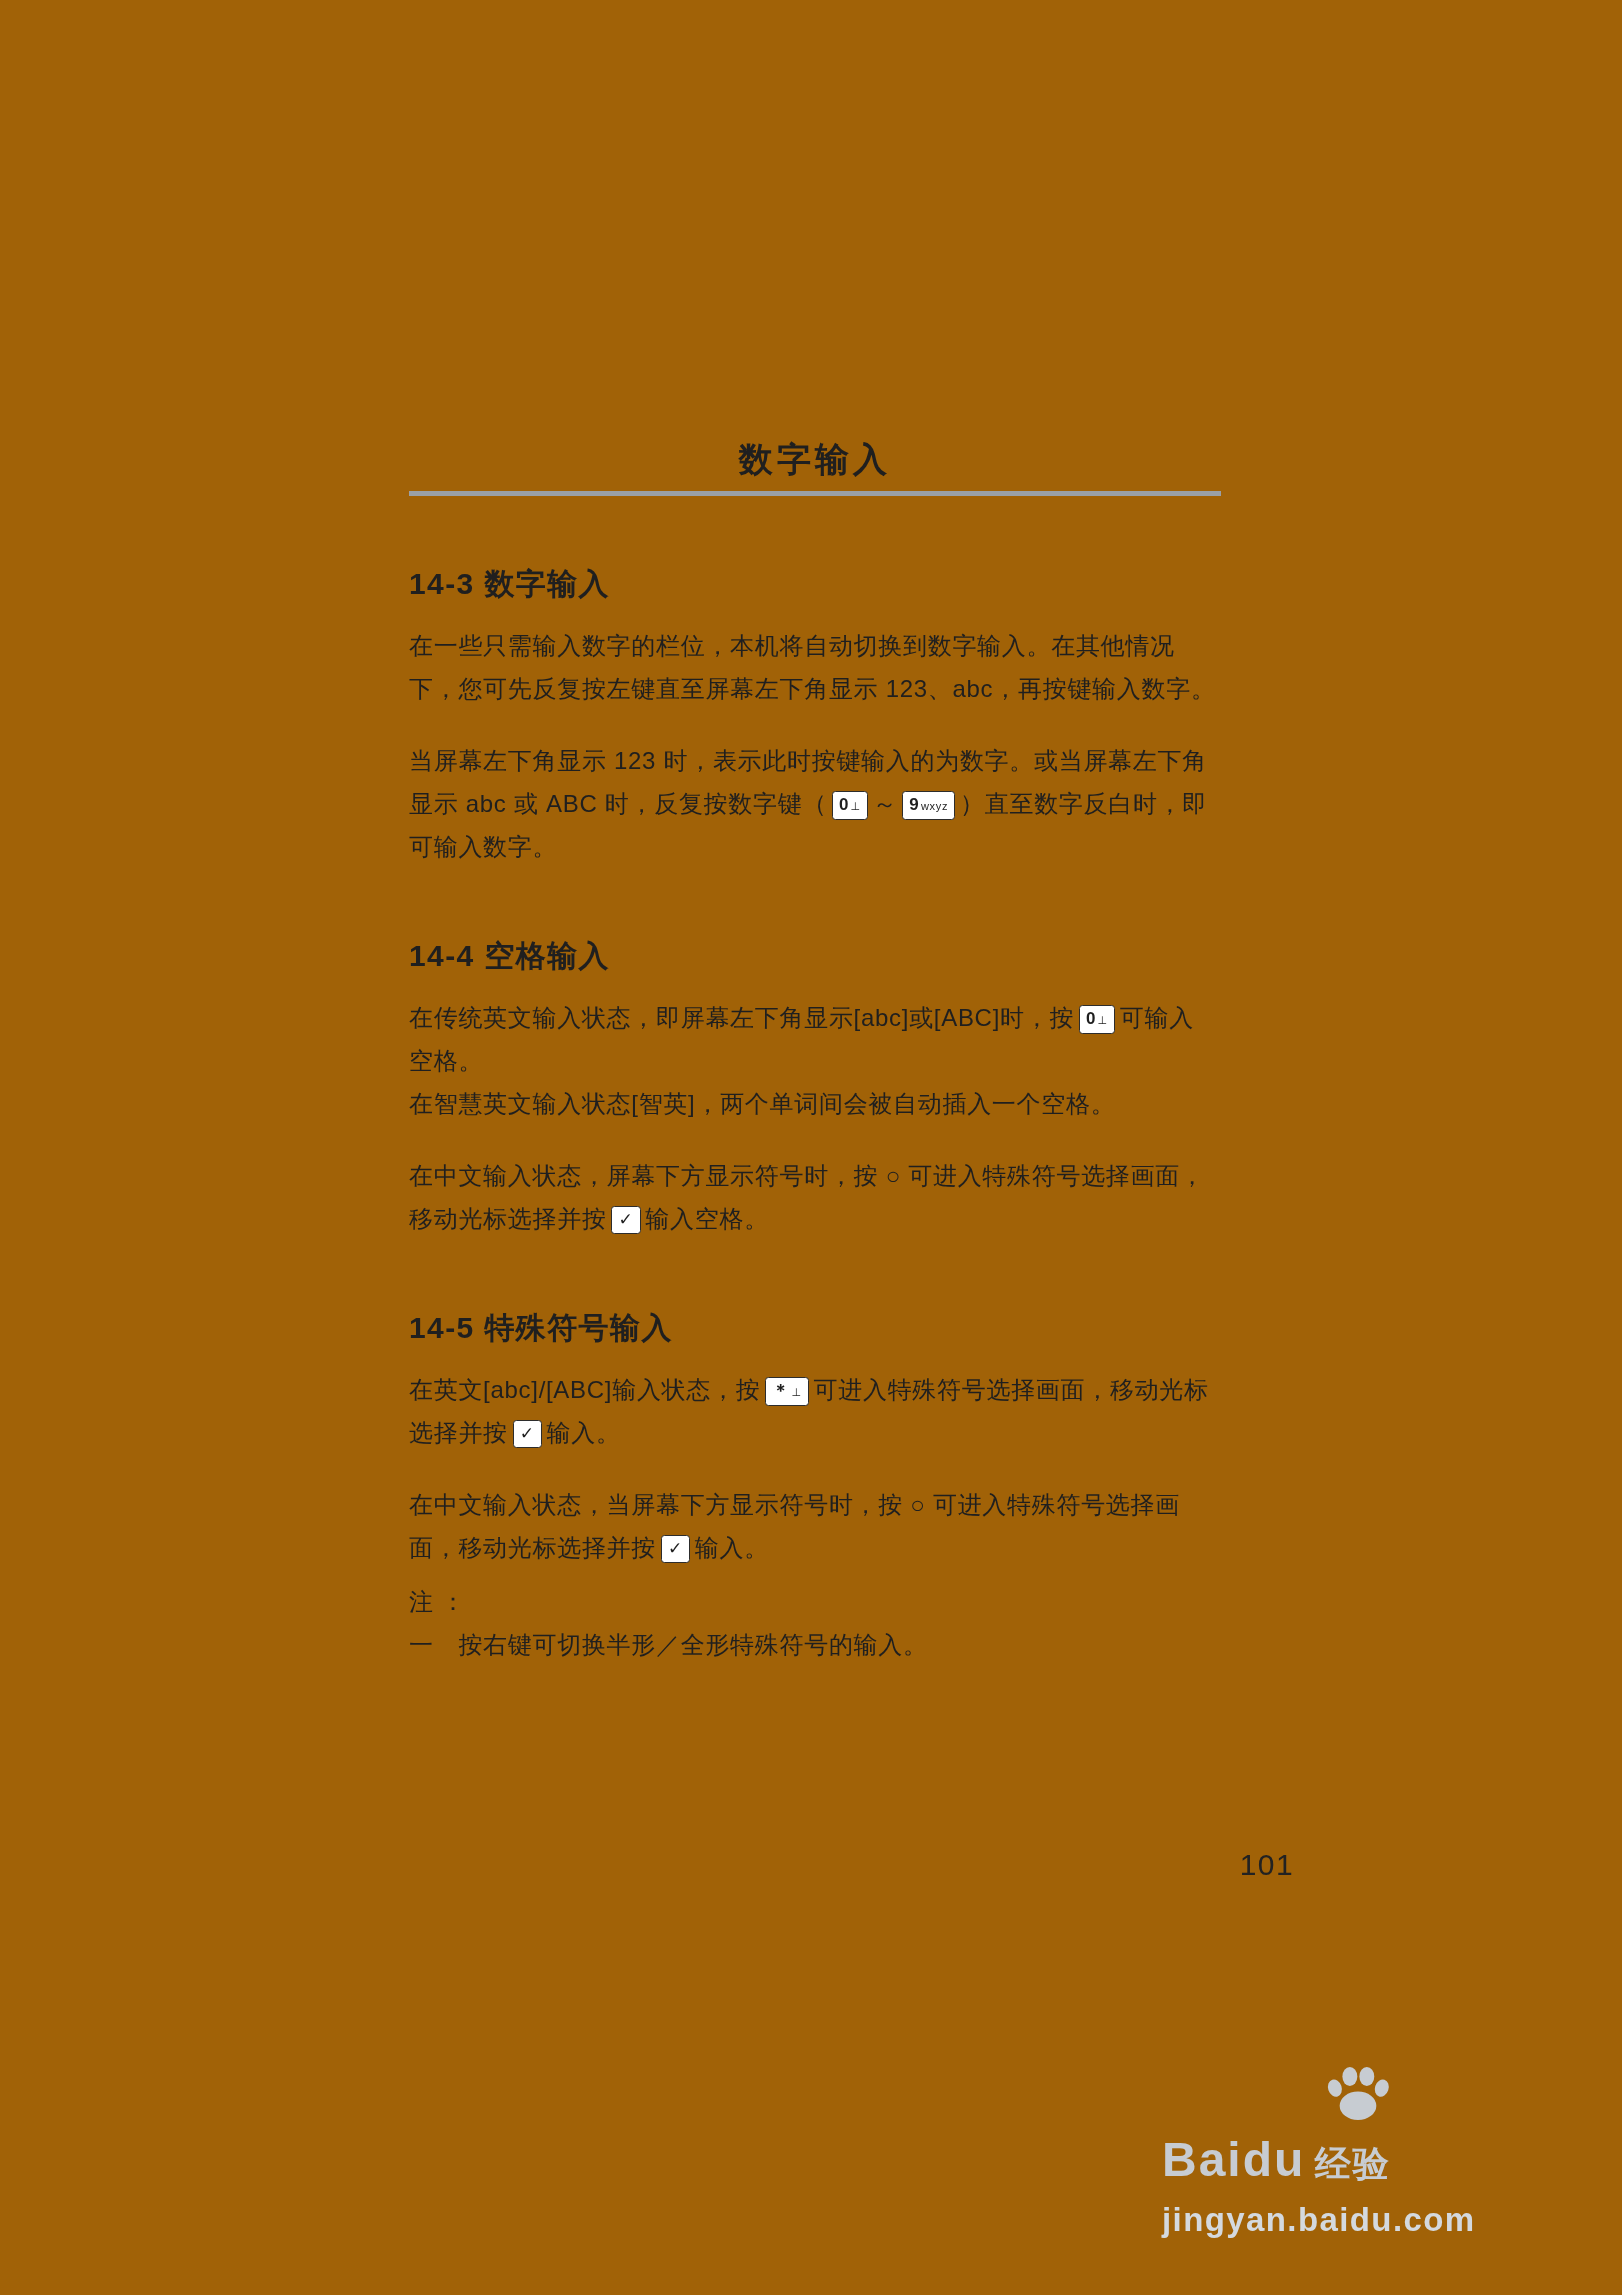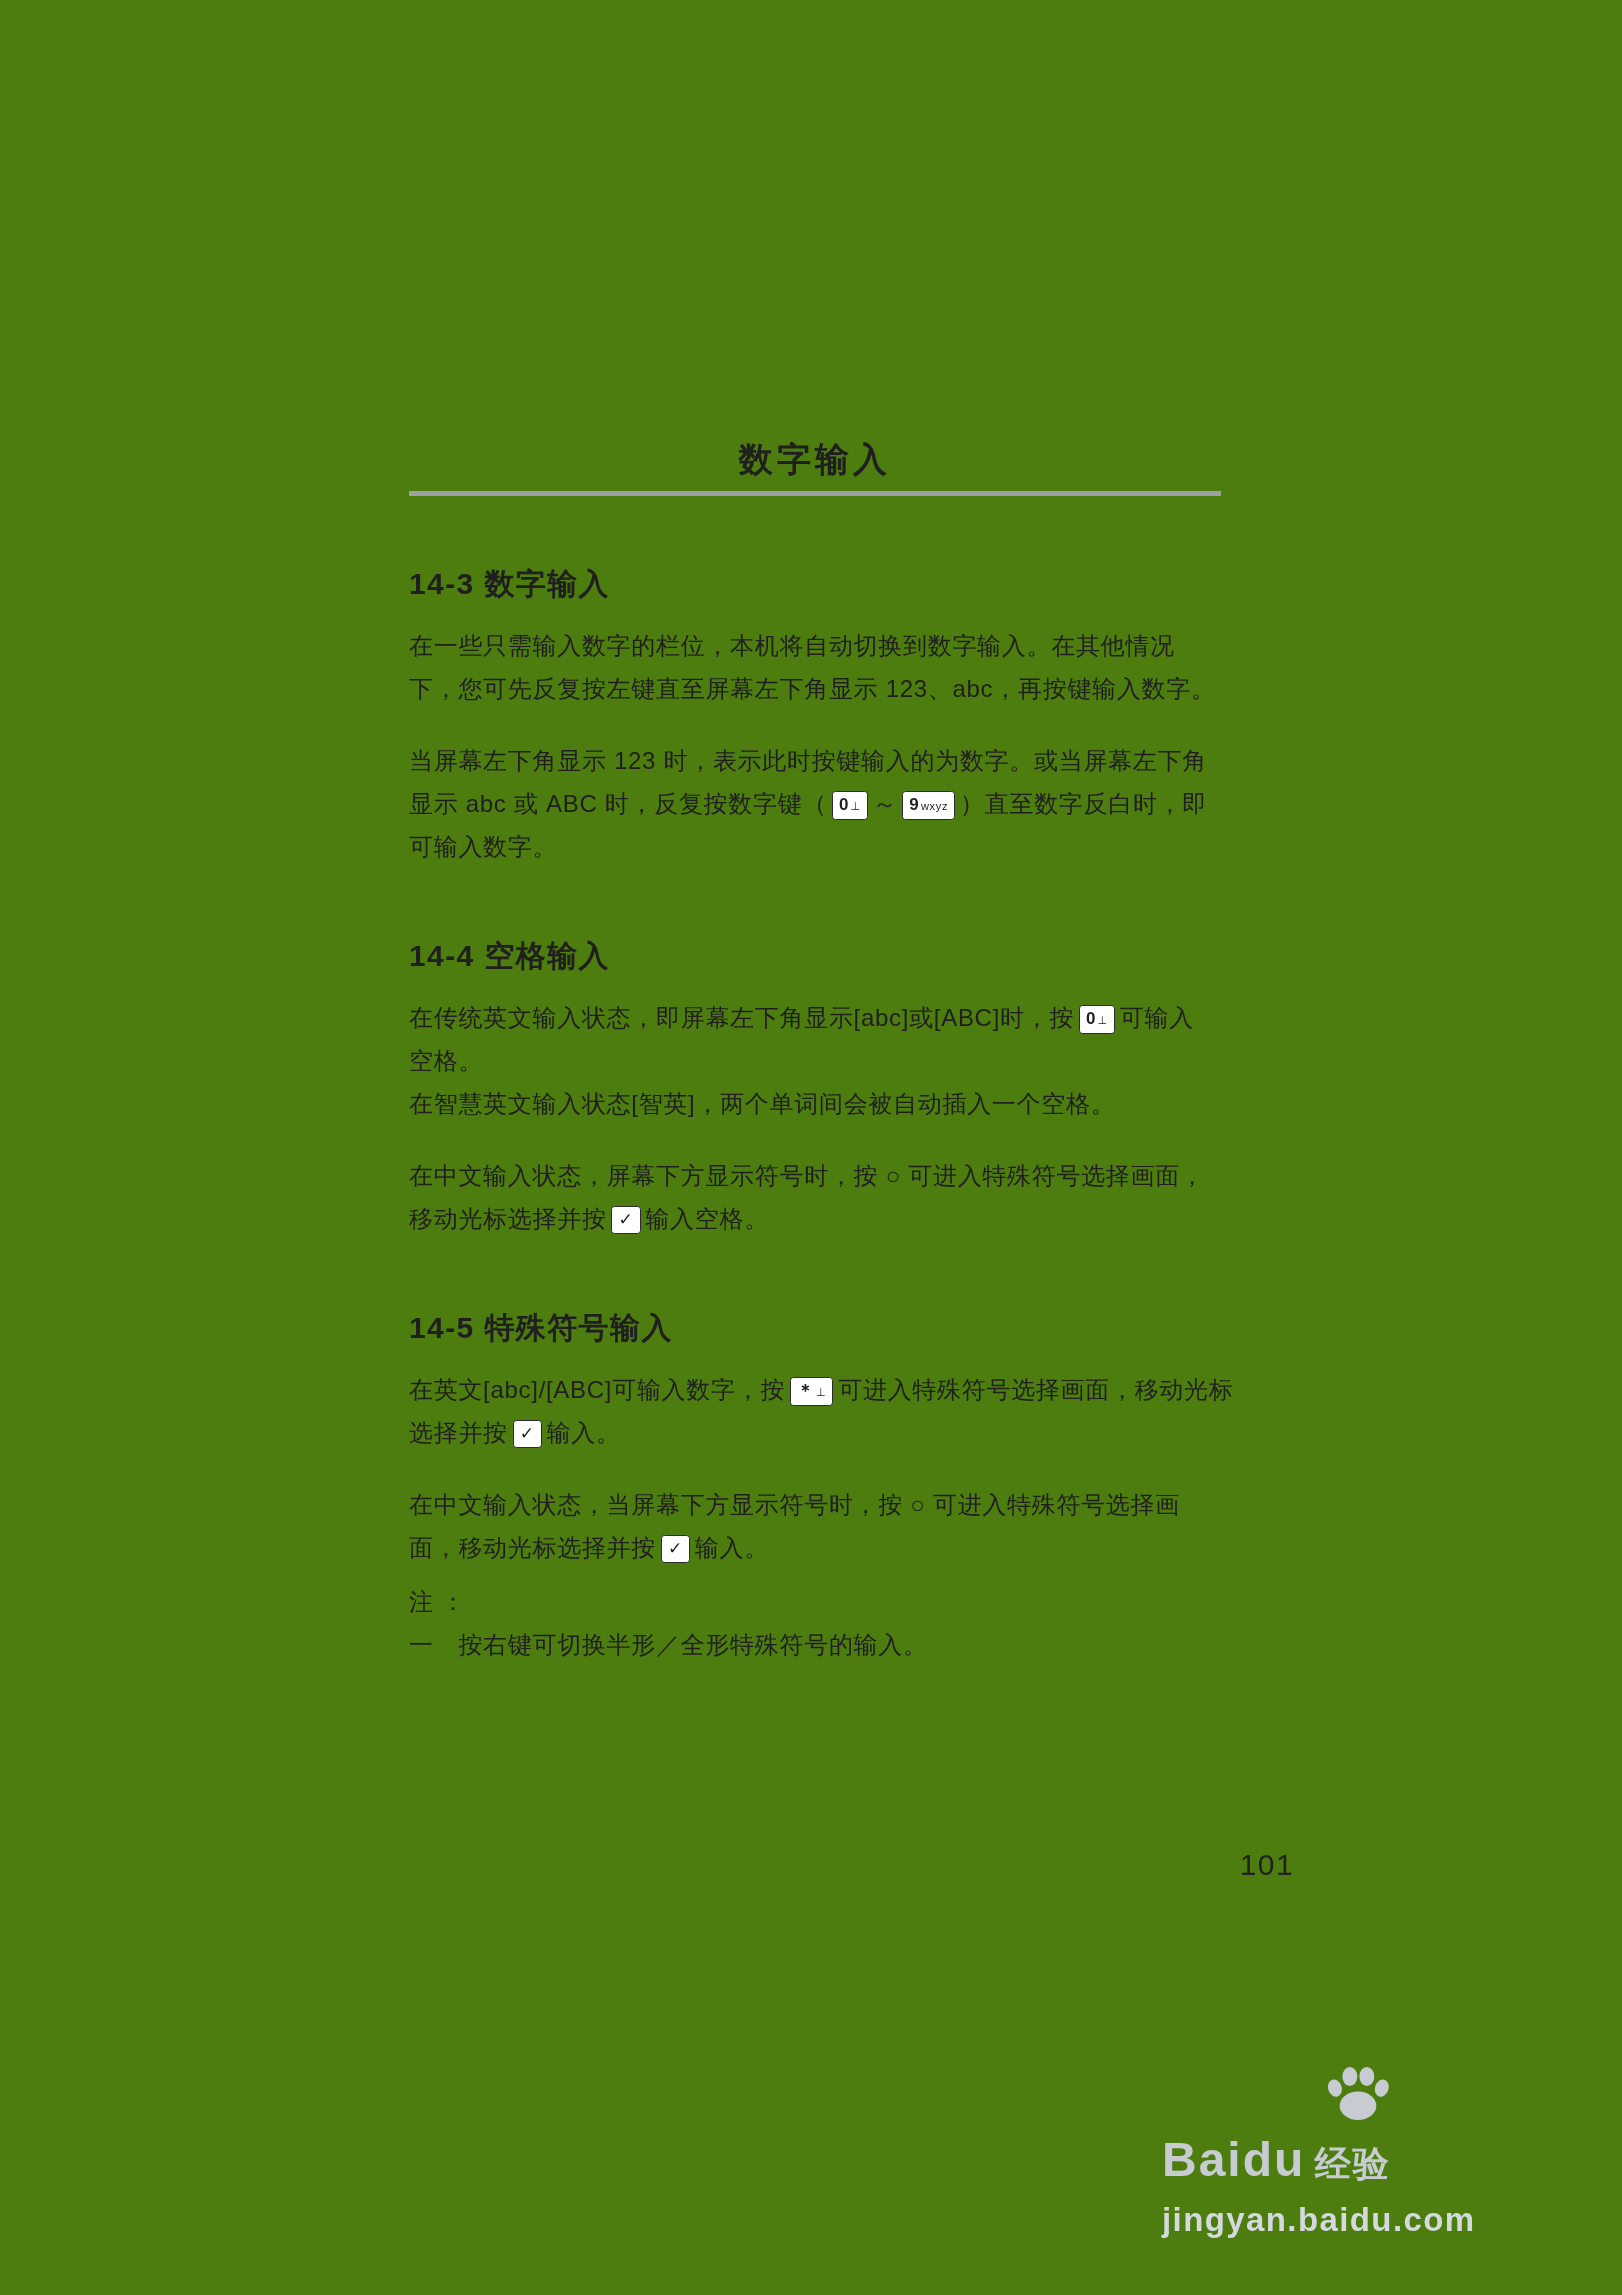--- a/index.html
+++ b/index.html
@@ -1,20 +1,20 @@
 <!DOCTYPE html>
 <html style="font-size:11px"><head>
 <meta charset="utf-8">
 <style>
   * { margin:0; padding:0; box-sizing:border-box; }
   html,body { background:#ffffff; }
   .page {
     position:relative;
     width:1622px; height:2295px;
-    background:#4d7c0f;
+    background:#a16207;
     font-family:"Liberation Sans","DejaVu Sans",sans-serif;
     color:#1f1f1f;
     overflow:hidden;
   }
   .content {
     position:absolute;
     left:409px; top:440px;
     width:812px;
   }
   .title {
@@ -111,21 +111,21 @@
           <p class="para"><span class="run">在一些只需输入数字的栏位，本机将自动切换到数字输入。在其他情况</span><br><span class="run">下，您可先反复按左键直至屏幕左下角显示 123、abc，再按键输入数字。</span></p>
           <p class="para gap-before"><span class="run">当屏幕左下角显示 123 时，表示此时按键输入的为数字。或当屏幕左下角</span><br><span class="run">显示 abc 或 ABC 时，反复按数字键（</span><span class="key"><span class="key-main">0</span><span class="key-sub">⊥</span></span><span class="run">～</span><span class="key"><span class="key-main">9</span><span class="key-sub">wxyz</span></span><span class="run">）直至数字反白时，即</span><br><span class="run">可输入数字。</span></p>
         </section>
         <section>
           <h2 class="sec-heading">14-4 空格输入</h2>
           <p class="para"><span class="run">在传统英文输入状态，即屏幕左下角显示[abc]或[ABC]时，按</span><span class="key"><span class="key-main">0</span><span class="key-sub">⊥</span></span><span class="run">可输入</span><br><span class="run">空格。</span><br><span class="run">在智慧英文输入状态[智英]，两个单词间会被自动插入一个空格。</span></p>
           <p class="para gap-before"><span class="run">在中文输入状态，屏幕下方显示符号时，按 ○ 可进入特殊符号选择画面，</span><br><span class="run">移动光标选择并按</span><span class="key"><span class="key-main">✓</span></span><span class="run">输入空格。</span></p>
         </section>
         <section>
           <h2 class="sec-heading">14-5  特殊符号输入</h2>
-          <p class="para"><span class="run">在英文[abc]/[ABC]可输入数字，按</span><span class="key"><span class="key-main">＊</span><span class="key-sub">⊥</span></span><span class="run">可进入特殊符号选择画面，移动光标</span><br><span class="run">选择并按</span><span class="key"><span class="key-main">✓</span></span><span class="run">输入。</span></p>
+          <p class="para"><span class="run">在英文[abc]/[ABC]输入状态，按</span><span class="key"><span class="key-main">＊</span><span class="key-sub">⊥</span></span><span class="run">可进入特殊符号选择画面，移动光标</span><br><span class="run">选择并按</span><span class="key"><span class="key-main">✓</span></span><span class="run">输入。</span></p>
           <p class="para gap-before"><span class="run">在中文输入状态，当屏幕下方显示符号时，按 ○ 可进入特殊符号选择画</span><br><span class="run">面，移动光标选择并按</span><span class="key"><span class="key-main">✓</span></span><span class="run">输入。</span></p>
         </section>
         <section>
           <p class="para note-block"><span class="run">注 ：</span><br><span class="run">一　按右键可切换半形／全形特殊符号的输入。</span></p>
         </section>
       </div>
   </div>
 
   <div class="pageno">101</div>
 

